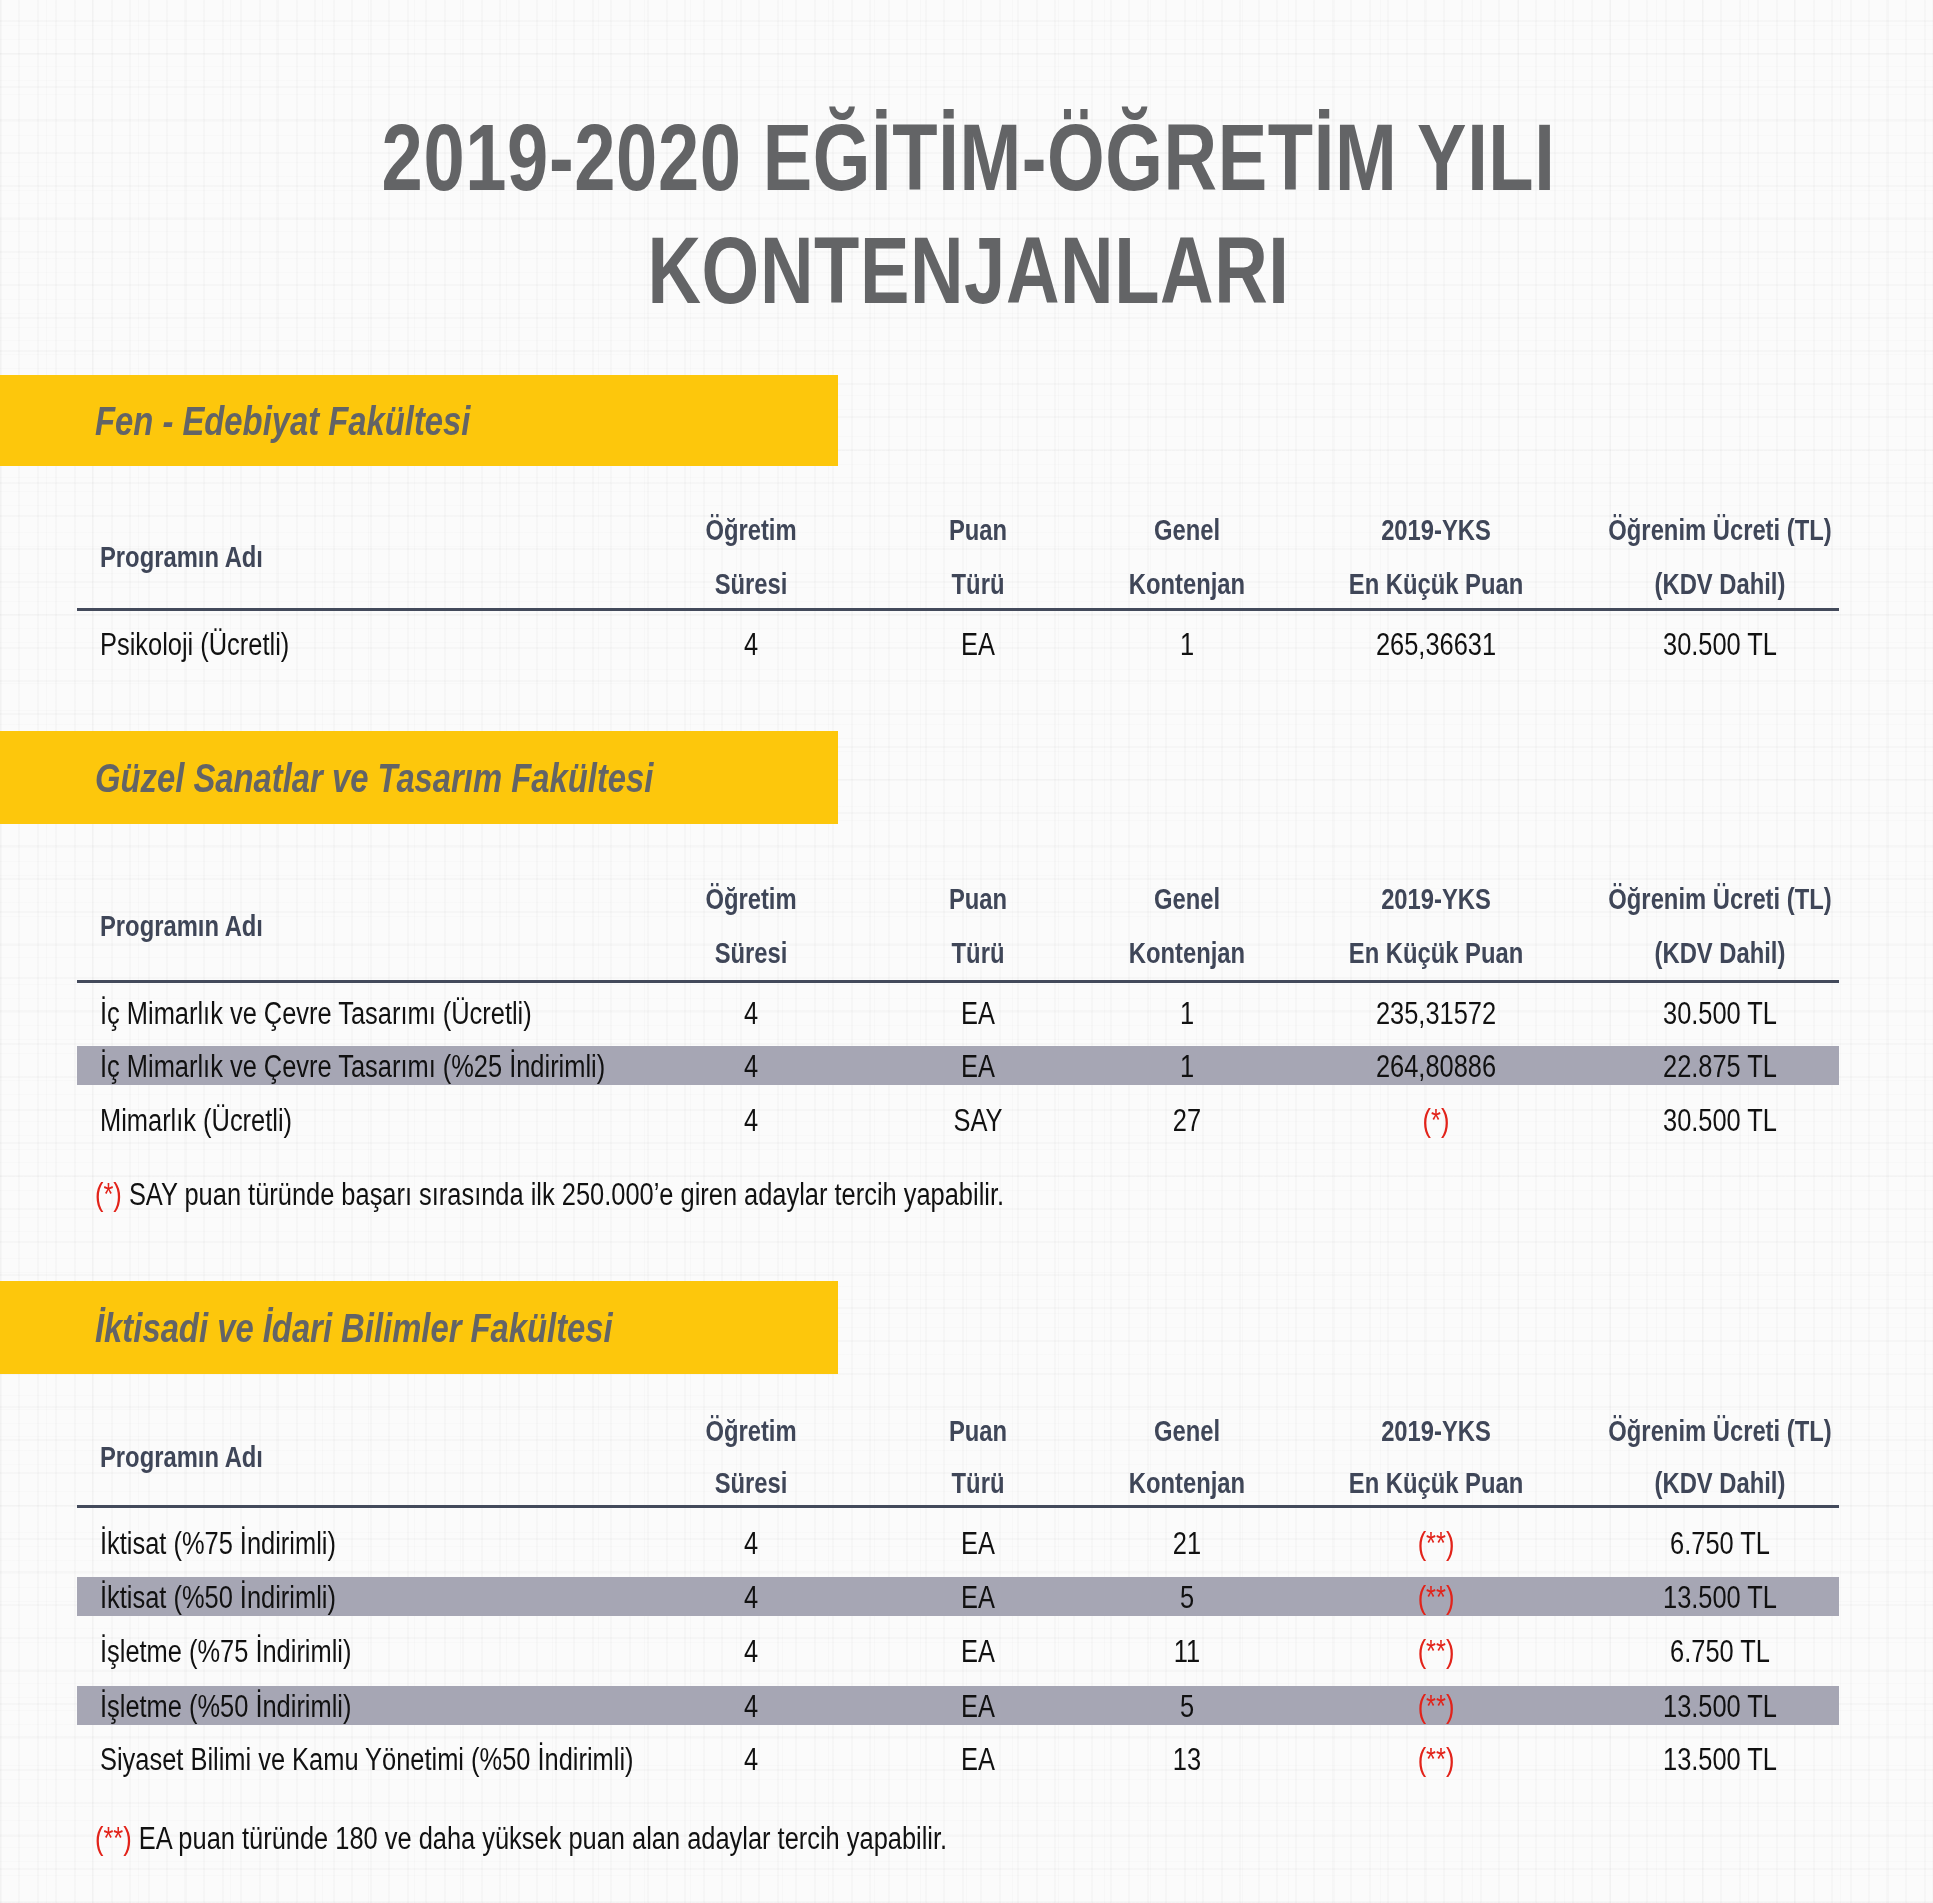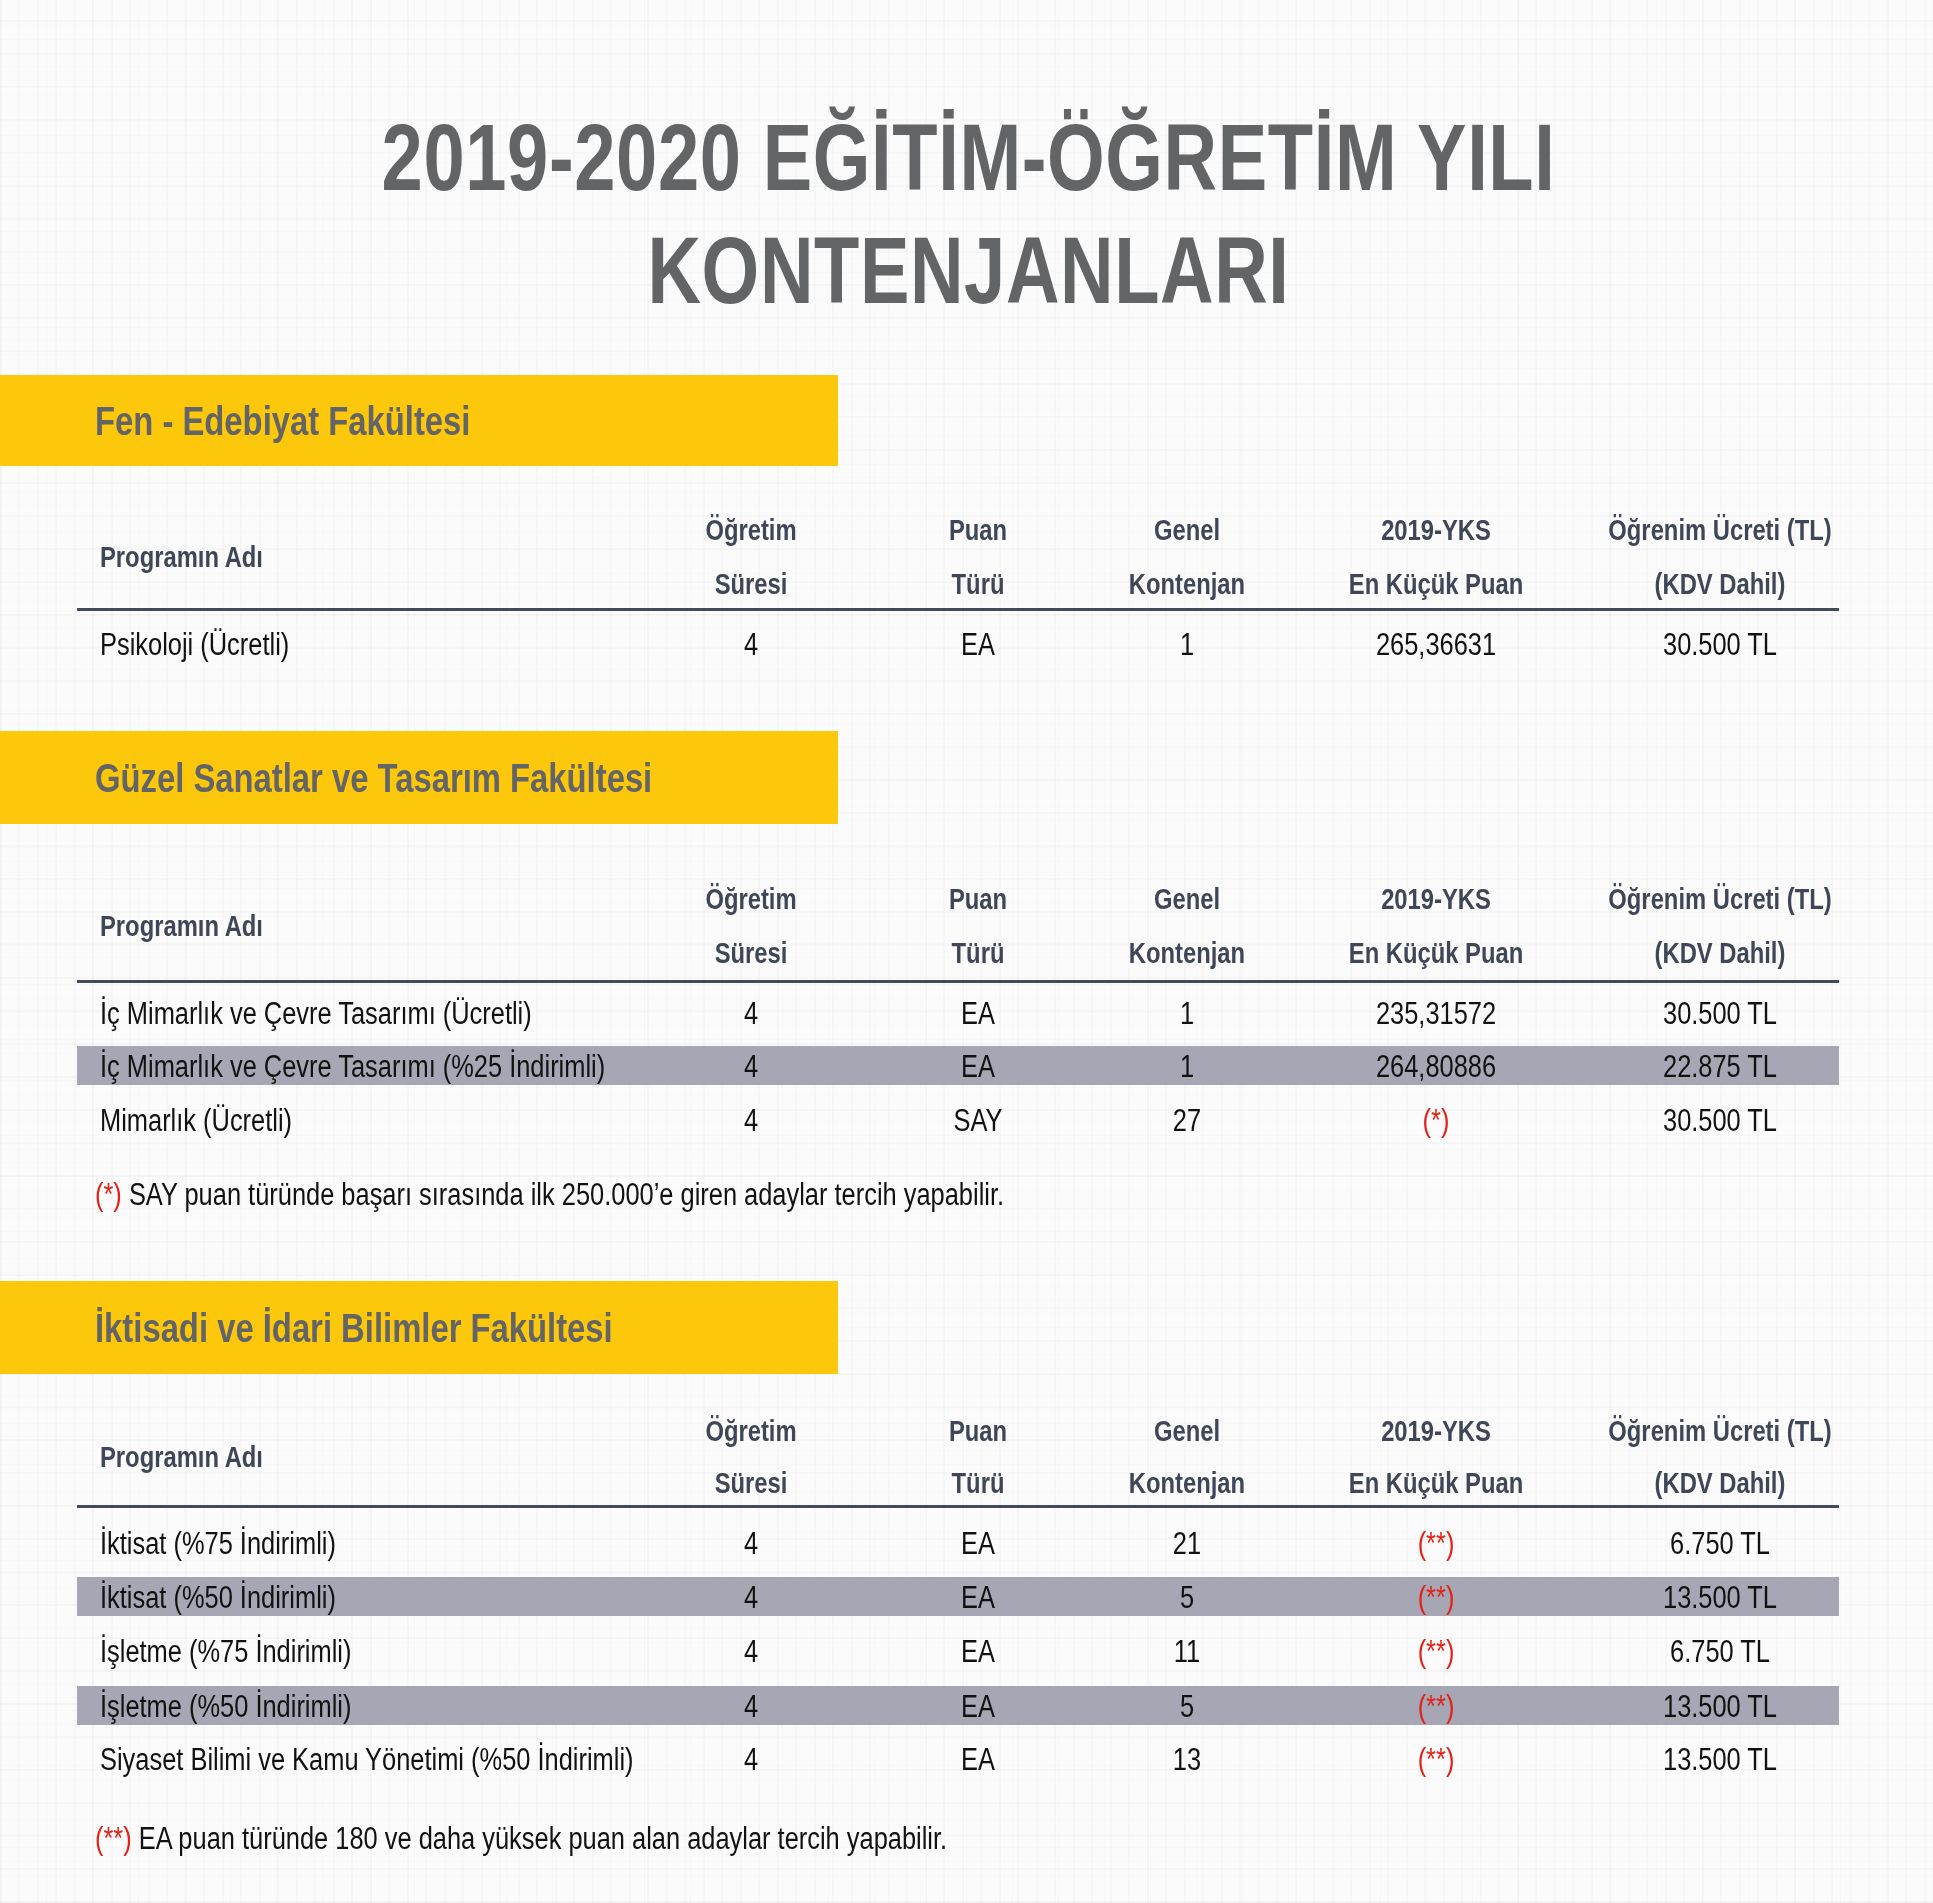--- a/index.html
+++ b/index.html
@@ -18,21 +18,21 @@
   }
   .title {
     position:absolute; left:0; width:1934px; text-align:center;
     color:#636466; font-weight:bold; font-size:95px; line-height:95px;
     transform:scaleX(0.78); transform-origin:974px 0;
     letter-spacing:0.8px;
   }
   .t1 { top:110px; }
   .t2 { top:223px; }
   .band {
-    position:absolute; left:0; width:838px; background:#fdc70c;
+    position:absolute; left:0; width:838px; background:#fdc70c;font-style:italic;
   }
   .band span {
     position:absolute; left:95px; top:50%; transform:translateY(-50%) scaleX(0.82);
     transform-origin:0 50%;
     color:#636466; font-weight:bold; font-size:40px; white-space:nowrap;
   }
   .hdr {
     position:absolute; color:#3f4658; font-weight:bold; font-size:29px;
     white-space:nowrap; transform:translateX(-50%) scaleX(0.82); line-height:32px;
   }

